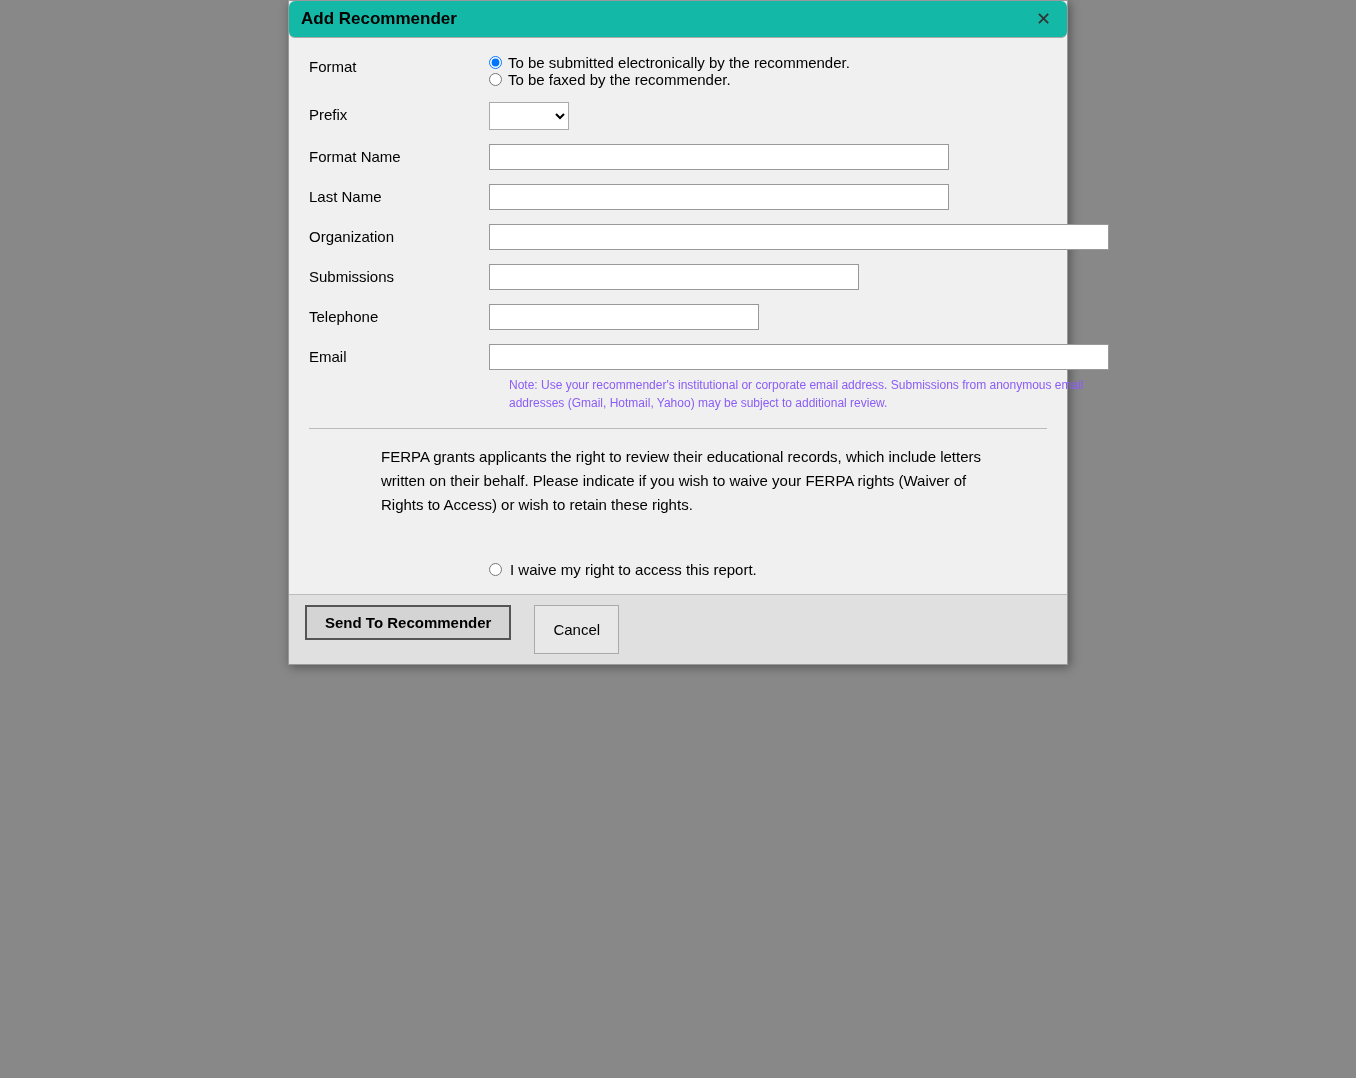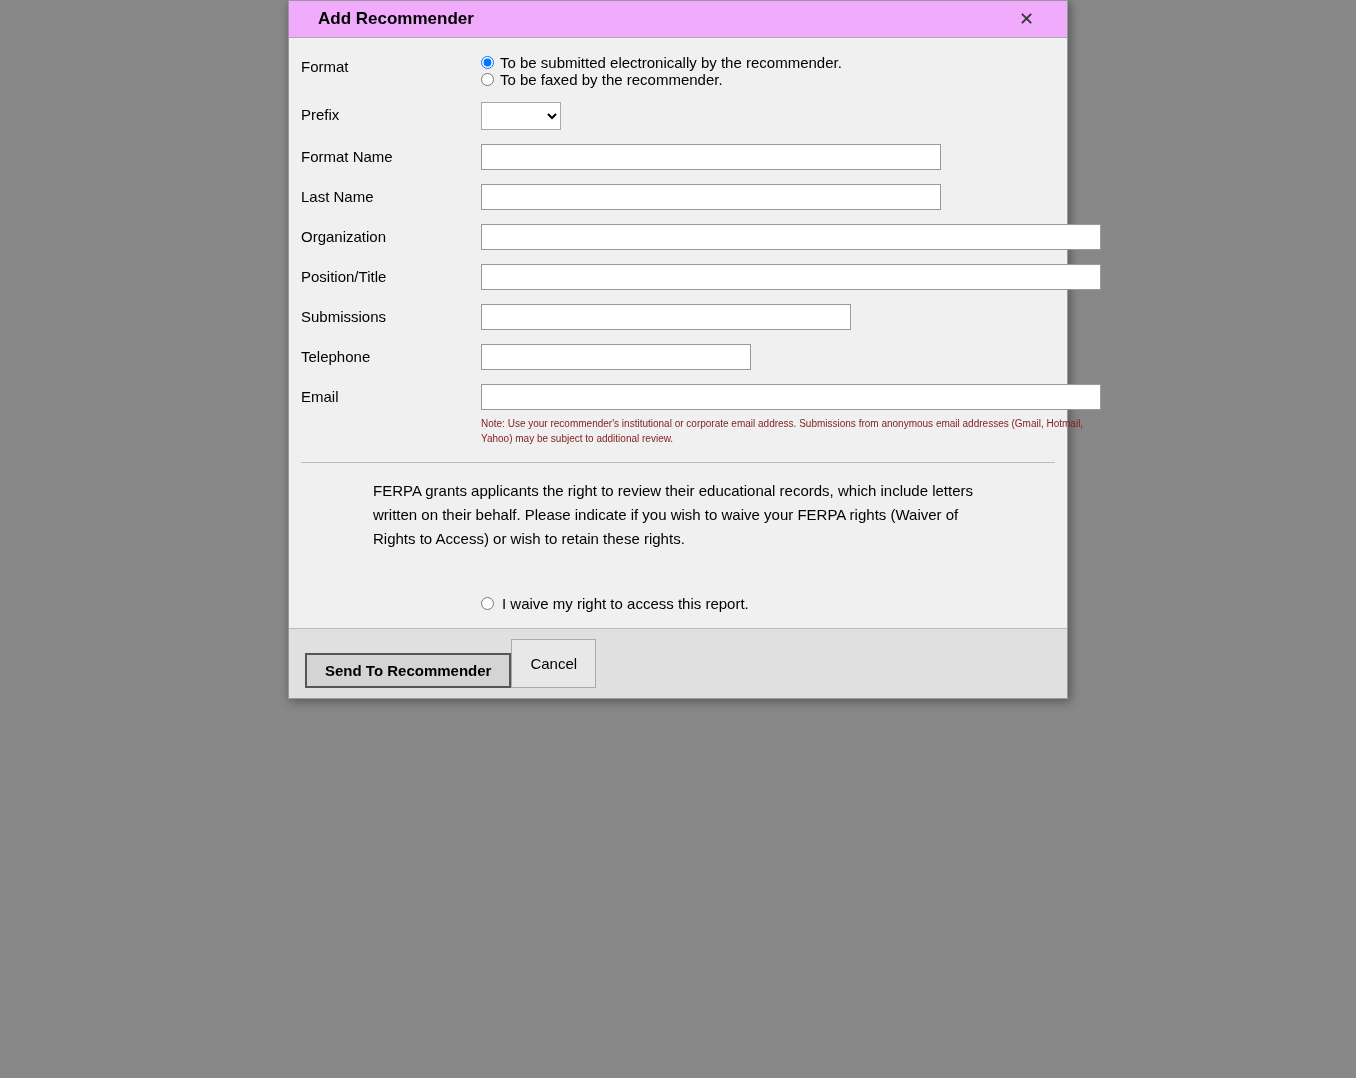--- a/index.html
+++ b/index.html
@@ -20,46 +20,47 @@
 
     .dialog {
       background: #f0f0f0;
       width: 780px;
       margin-top: 0;
       border: 1px solid #999;
       box-shadow: 2px 2px 10px rgba(0,0,0,0.4);
     }
 
     .dialog-titlebar {
-      background: #f0abfc;
+      background: #14b8a6;
       border-bottom: 1px solid #aaa;
-      padding: 8px 29px;
+      padding: 8px 12px;
       display: flex;
       justify-content: space-between;
       align-items: center;
+      border-radius: 6px;
     }
 
     .dialog-title {
       font-size: 17px;
       font-weight: bold;
       color: #000;
     }
 
     .close-btn {
       background: none;
       border: none;
       font-size: 18px;
       cursor: pointer;
       color: #333;
       padding: 0 4px;
       line-height: 1;
     }
 
     .dialog-body {
-      padding: 16px 12px;
+      padding: 16px 20px;
     }
 
     .form-row {
       display: flex;
       align-items: flex-start;
       margin-bottom: 14px;
     }
 
     .form-label {
       width: 180px;
@@ -117,25 +118,26 @@
 
     .input-relationship {
       width: 370px;
     }
 
     .input-telephone {
       width: 270px;
     }
 
     .note-text {
-      font-size: 10px;
-      color: #7f1d1d;
+      font-size: 12px;
+      color: #8b5cf6;
       line-height: 1.5;
       max-width: 620px;
       margin-top: 6px;
+      margin-left: 20px;
     }
 
     .divider {
       border: none;
       border-top: 1px solid #bbb;
       margin: 16px 0;
     }
 
     .ferpa-text {
       font-size: 15px;
@@ -154,22 +156,22 @@
       font-size: 15px;
       color: #000;
       margin-top: 44px;
     }
 
     .dialog-footer {
       background: #e0e0e0;
       border-top: 1px solid #bbb;
       padding: 10px 16px;
       display: flex;
-      align-items: flex-end;
-      gap: 0;
+      align-items: flex-start;
+      gap: 23px;
     }
 
     .btn-send {
       background: #d4d4d4;
       border: 2px solid #555;
       font-size: 15px;
       font-weight: bold;
       padding: 7px 18px;
       cursor: pointer;
       color: #000;
@@ -238,26 +240,20 @@
       </div>
     </div>
 
     <div class="form-row">
       <div class="form-label">Organization</div>
       <div class="form-control-area">
         <input type="text" class="text-input input-full" style="">
       </div>
     </div>
 
-    <div class="form-row">
-      <div class="form-label">Position/Title</div>
-      <div class="form-control-area">
-        <input type="text" class="text-input input-full" style="">
-      </div>
-    </div>
 
     <div class="form-row">
       <div class="form-label">Submissions</div>
       <div class="form-control-area">
         <input type="text" class="text-input input-relationship" style="">
       </div>
     </div>
 
     <div class="form-row">
       <div class="form-label">Telephone</div>

